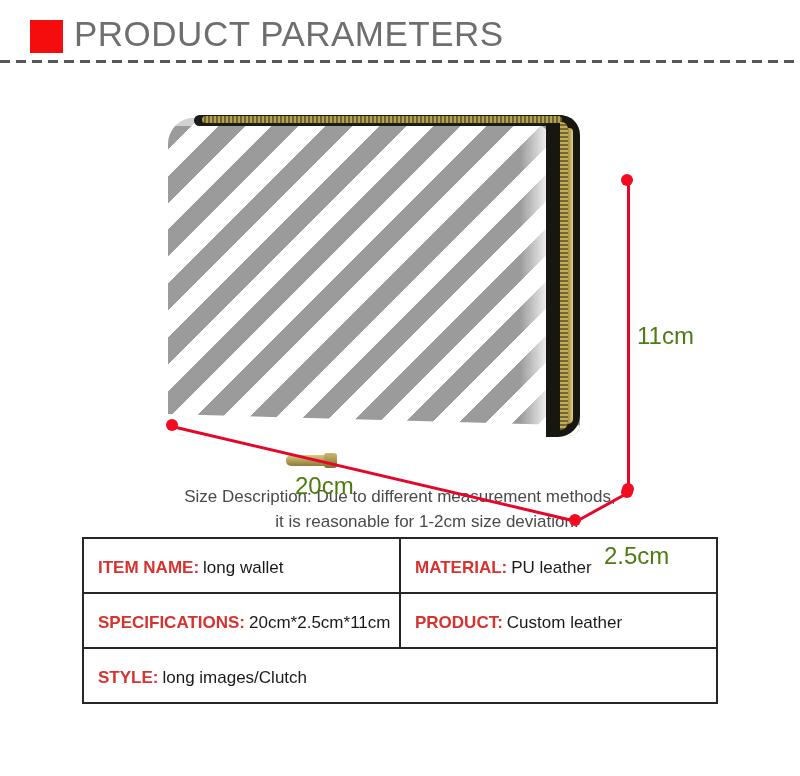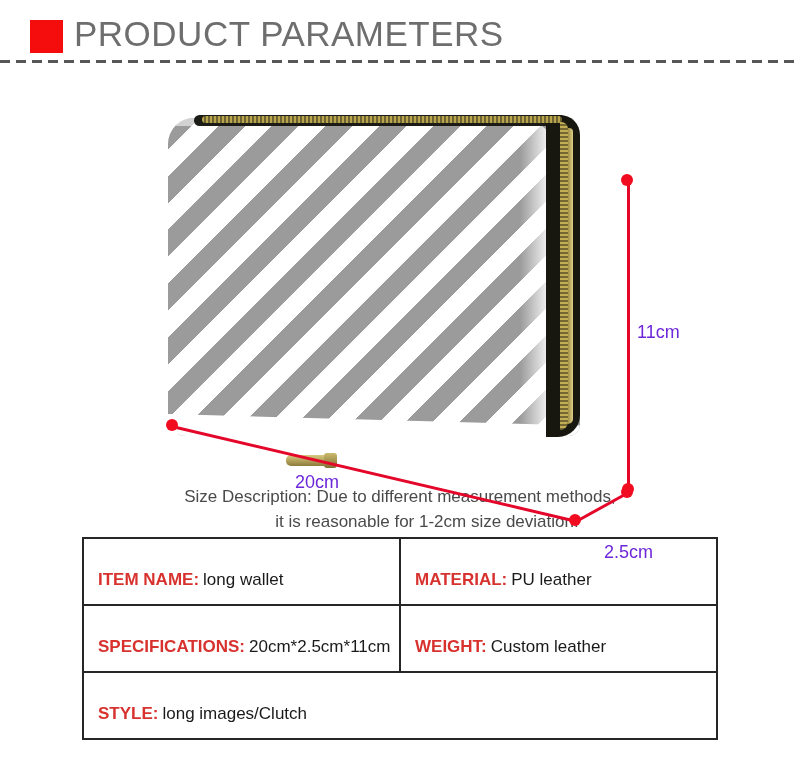--- a/index.html
+++ b/index.html
@@ -190,22 +190,22 @@
   }
   .dim-dot {
     position: absolute;
     width: 12px; height: 12px;
     border-radius: 50%;
     background: #f20c20;
     z-index: 10;
   }
   .dim-label {
     position: absolute;
-    font-size: 18px;
-    color: #6d28d9;
+    font-size: 24px;
+    color: #4d7c0f;
     white-space: nowrap;
     z-index: 10;
   }
   
   #dim-v-line {
     left: 627px; top: 118px;
     width: 3px; height: 312px;
   }
   #dim-v-dot-top  { left: 621px; top: 112px; }
   #dim-v-dot-bot  { left: 621px; top: 424px; }
@@ -249,21 +249,21 @@
   #params-table {
     position: absolute;
     left: 82px; top: 537px;
     width: 636px;
     border-collapse: collapse;
     table-layout: fixed;
   }
   #params-table td {
     border: 2px solid #262626;
     height: 49px;
-    padding: 16px 0 0 14px;
+    padding: 4px 0 0 14px;
     font-size: 17px;
     color: #1a1a1a;
     vertical-align: middle;
     background: #ffffff;
   }
   .param-key {
     color: #d8322f;
     font-weight: bold;
     margin-right: 4px;
   }
@@ -322,21 +322,21 @@
         </td>
         <td>
           <span class="param-key">MATERIAL:</span><span class="param-val">PU leather</span>
         </td>
       </tr>
       <tr>
         <td>
           <span class="param-key">SPECIFICATIONS:</span><span class="param-val">20cm*2.5cm*11cm</span>
         </td>
         <td>
-          <span class="param-key">WEIGHT:</span><span class="param-val">Custom leather</span>
+          <span class="param-key">PRODUCT:</span><span class="param-val">Custom leather</span>
         </td>
       </tr>
       <tr>
         <td colspan="2">
           <span class="param-key">STYLE:</span><span class="param-val">long images/Clutch</span>
         </td>
       </tr>
     </tbody>
   </table>
 

